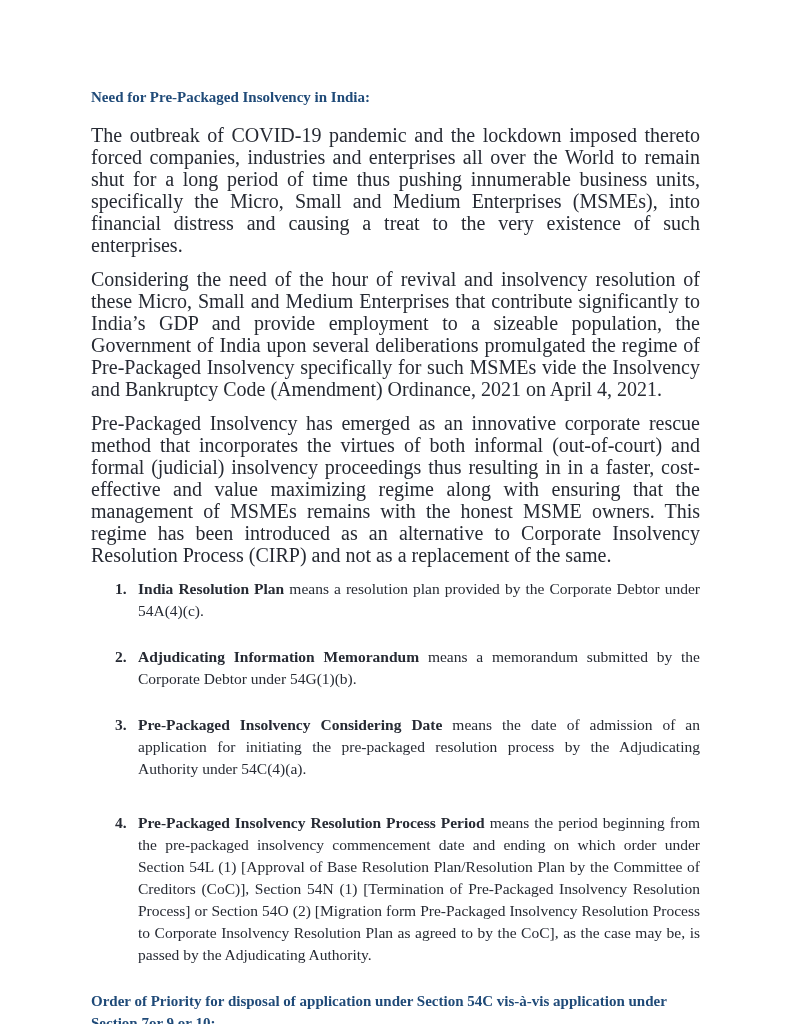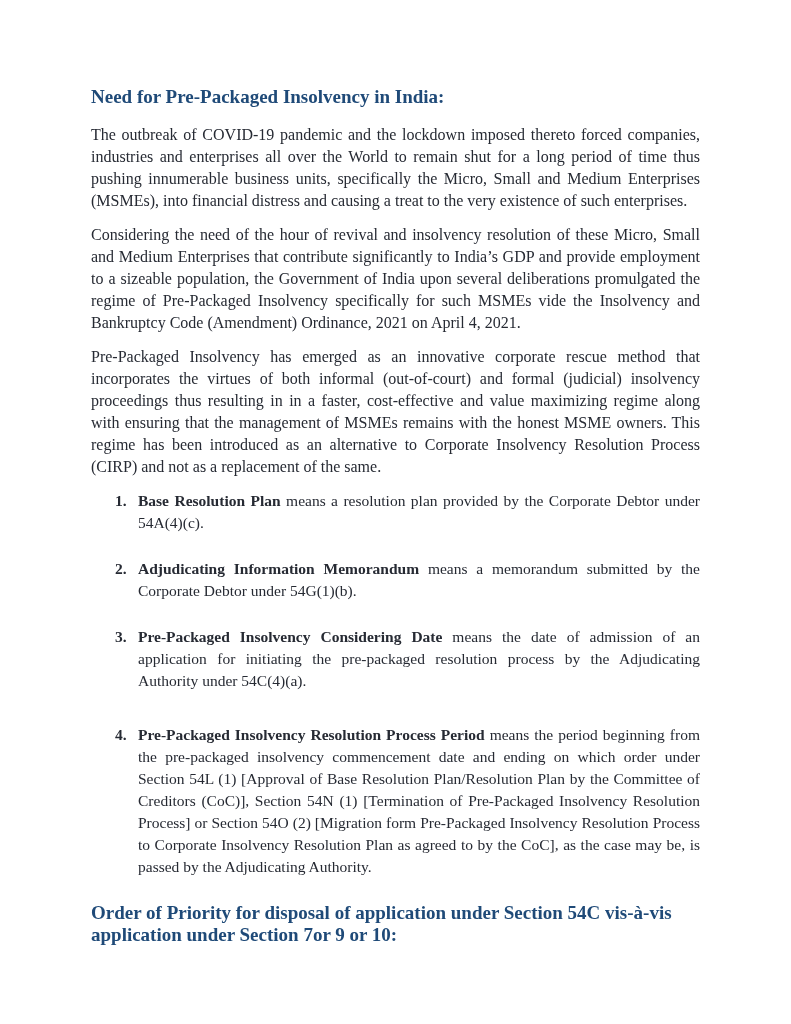--- a/index.html
+++ b/index.html
@@ -14,35 +14,35 @@
     color: #262a33;
   }
   .page {
     box-sizing: border-box;
     width: 791px;
     min-height: 1024px;
     background: #ffffff;
     padding: 86px 91px 60px 91px;
   }
   .doc-heading {
-    font-size: 19px;
+    font-size: 15px;
     line-height: 22px;
     font-weight: bold;
     color: #1f4a78;
     margin: 0 0 16px 0;
   }
   .doc-heading.spaced-top {
     margin-top: 22px;
   }
   .doc-heading.terms-heading {
     margin-top: 22px;
     margin-bottom: 40px;
   }
   p.body-para {
-    font-size: 16px;
+    font-size: 20px;
     line-height: 22px;
     text-align: justify;
     margin: 0 0 12px 0;
   }
   .terms-list {
     margin: 0 0 6px 0;
     padding: 0 0 0 24px;
     list-style: none;
   }
   .term-item {
@@ -78,21 +78,21 @@
 
   <p class="body-para">Considering the need of the hour of revival and insolvency resolution of these Micro, Small and Medium Enterprises that contribute significantly to India’s GDP and provide employment to a sizeable population, the Government of India upon several deliberations promulgated the regime of Pre-Packaged Insolvency specifically for such MSMEs vide the Insolvency and Bankruptcy Code (Amendment) Ordinance, 2021 on April 4, 2021.</p>
 
   <p class="body-para">Pre-Packaged Insolvency has emerged as an innovative corporate rescue method that incorporates the virtues of both informal (out-of-court) and formal (judicial) insolvency proceedings thus resulting in in a faster, cost-effective and value maximizing regime along with ensuring that the management of MSMEs remains with the honest MSME owners. This regime has been introduced as an alternative to Corporate Insolvency Resolution Process (CIRP) and not as a replacement of the same.</p>
 
 
   <ol class="terms-list">
 
     <li class="term-item">
       <span class="term-number">1.</span>
-      <span class="term-body"><b class="term-name">Base Resolution Plan</b><span> means a resolution plan provided by the Corporate Debtor under 54A(4)(c).</span></span>
+      <span class="term-body"><b class="term-name">India Resolution Plan</b><span> means a resolution plan provided by the Corporate Debtor under 54A(4)(c).</span></span>
     </li>
 
     <li class="term-item">
       <span class="term-number">2.</span>
       <span class="term-body"><b class="term-name">Adjudicating Information Memorandum</b><span> means a memorandum submitted by the Corporate Debtor under 54G(1)(b).</span></span>
     </li>
 
     <li class="term-item">
       <span class="term-number">3.</span>
       <span class="term-body"><b class="term-name">Pre-Packaged Insolvency Considering Date</b><span> means the date of admission of an application for initiating the pre-packaged resolution process by the Adjudicating Authority under 54C(4)(a).</span></span>

